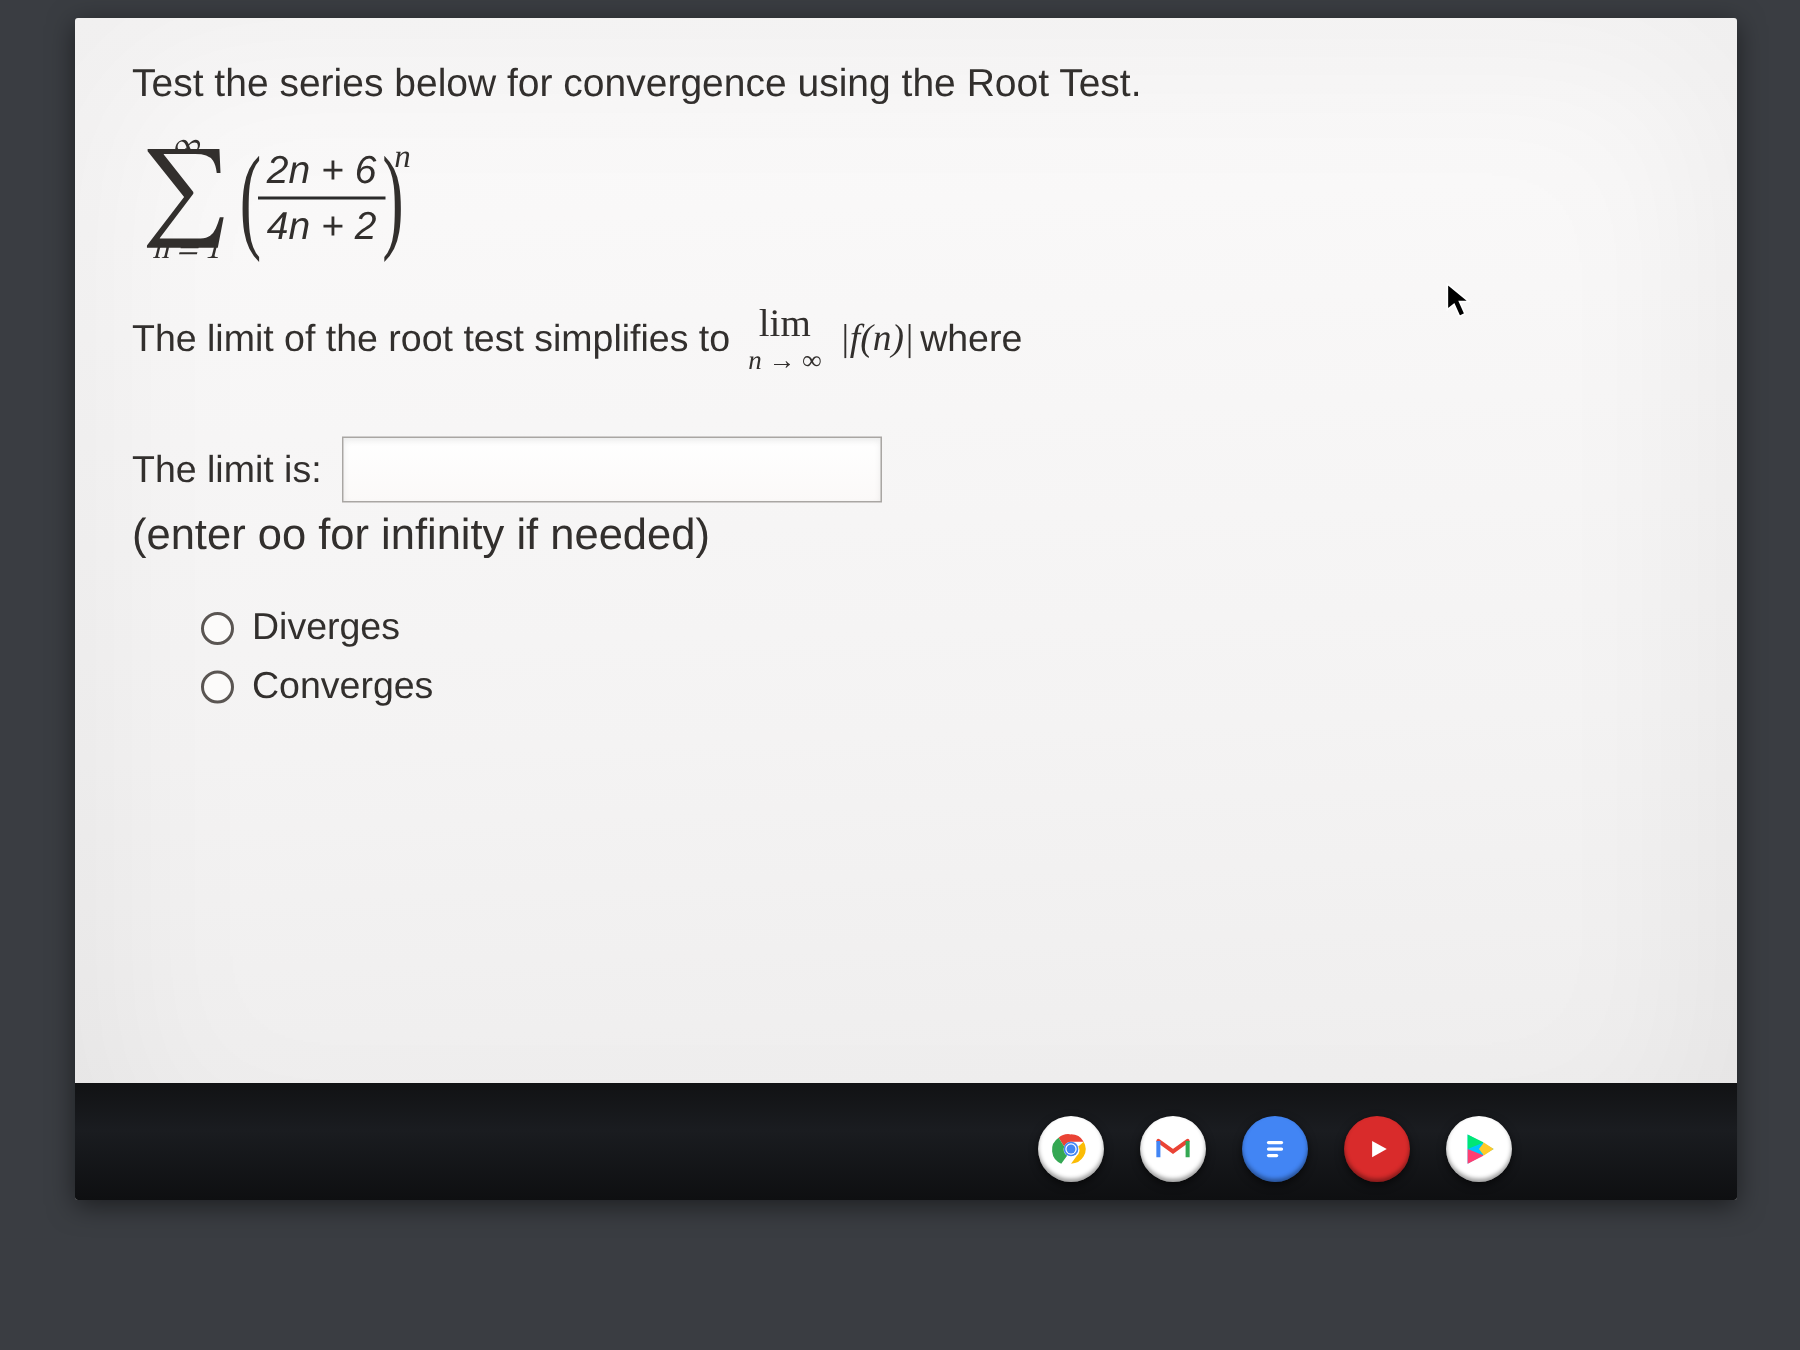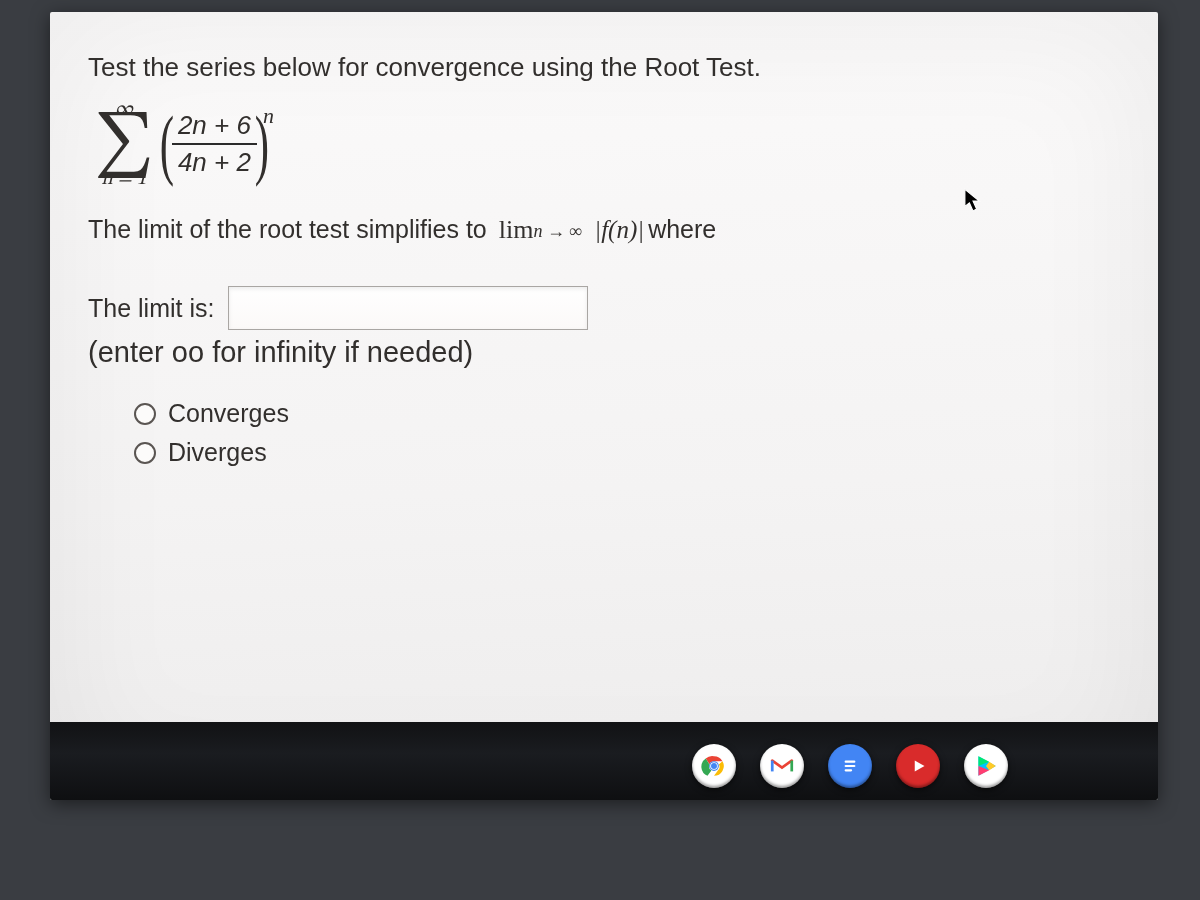--- a/index.html
+++ b/index.html
@@ -13,21 +13,21 @@
     font-family: "Segoe UI", Arial, sans-serif;
     position: relative;
   }
   .screen {
     position: absolute;
     left: 50px; top: 12px;
     width: 1108px; height: 788px;
     background: linear-gradient(178deg, #fbfafa 0%, #f4f3f3 60%, #edecec 100%);
     border-radius: 2px;
     box-shadow: inset 0 0 120px 20px rgba(0,0,0,0.05), 0 4px 18px rgba(0,0,0,0.5);
-    padding: 40px 38px 0 38px;
+    padding: 28px 38px 0 38px;
     color: #322f2d;
     overflow: hidden;
   }
   .prompt {
     font-size: 26px;
     font-weight: 400;
     margin-bottom: 16px;
   }
   
   .sum-row {
@@ -81,20 +81,21 @@
     font-size: 25px;
     display: flex;
     align-items: center;
     flex-wrap: wrap;
     gap: 4px;
     margin-bottom: 42px;
   }
   .limit-line .math { font-family: "Cambria Math", serif; text-align: right; }
   .limstack {
     display: inline-flex;
+    flex-direction: column;
     align-items: center;
     line-height: 1;
     font-family: "Cambria Math", serif;
     margin: 0 8px;
   }
   .limstack .top { font-size: 26px; }
   .limstack .bot { font-size: 18px; font-style: italic; margin-top: 2px; }
 
   .input-row {
     display: flex;
@@ -220,25 +221,25 @@
   <div class="limit-is">
     <span>The limit is:</span>
     <input class="answer short" type="text" value="" style="">
   </div>
   <div class="hint">(enter oo for infinity if needed)</div>
 
 
   <div class="options">
     <div class="opt">
       <span class="radio"></span>
-      <span>Converges</span>
+      <span>Diverges</span>
     </div>
     <div class="opt">
       <span class="radio"></span>
-      <span>Diverges</span>
+      <span>Converges</span>
     </div>
   </div>
 
   <div class="shelf">
     <div class="tray">
 
       <div class="dock-icon" style="background:#fff">
         <svg viewBox="0 0 48 48">
             <circle cx="24" cy="24" r="22" fill="#fff"></circle>
             <path fill="#ea4335" d="M24 6a18 18 0 0 1 15.6 9H24a9 9 0 0 0-8.4 5.8L8.7 10.3A18 18 0 0 1 24 6z"></path>

